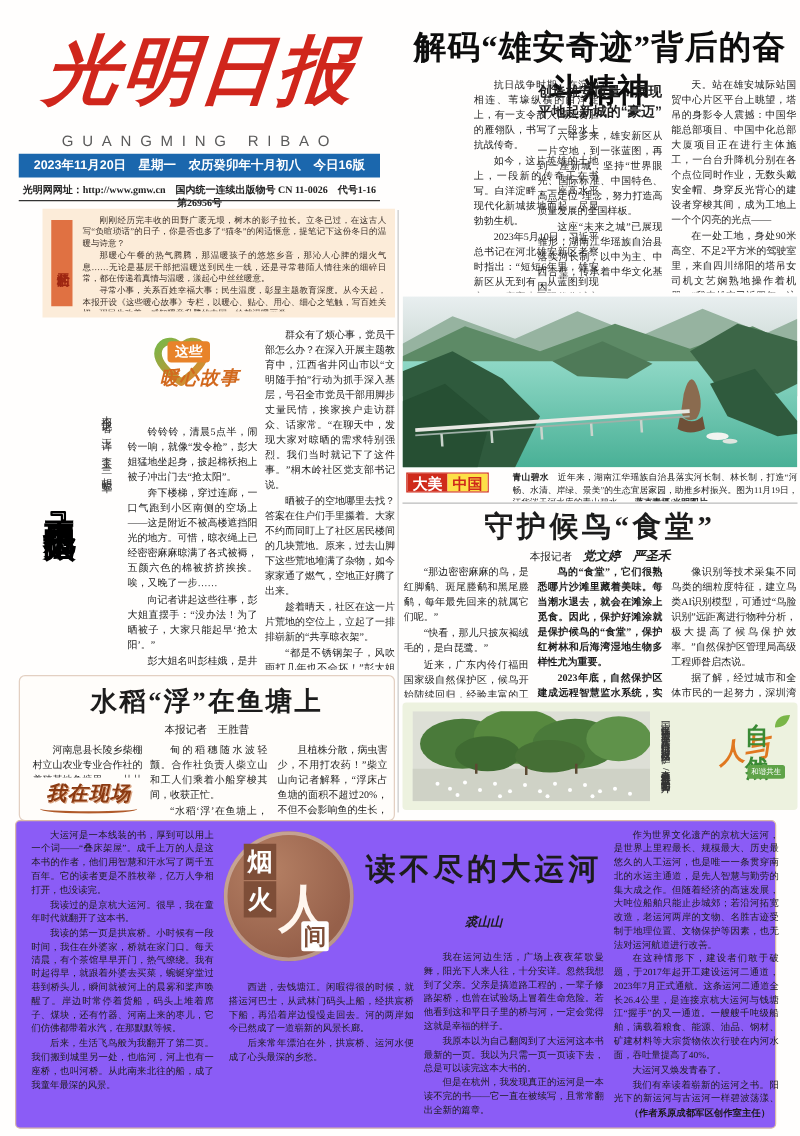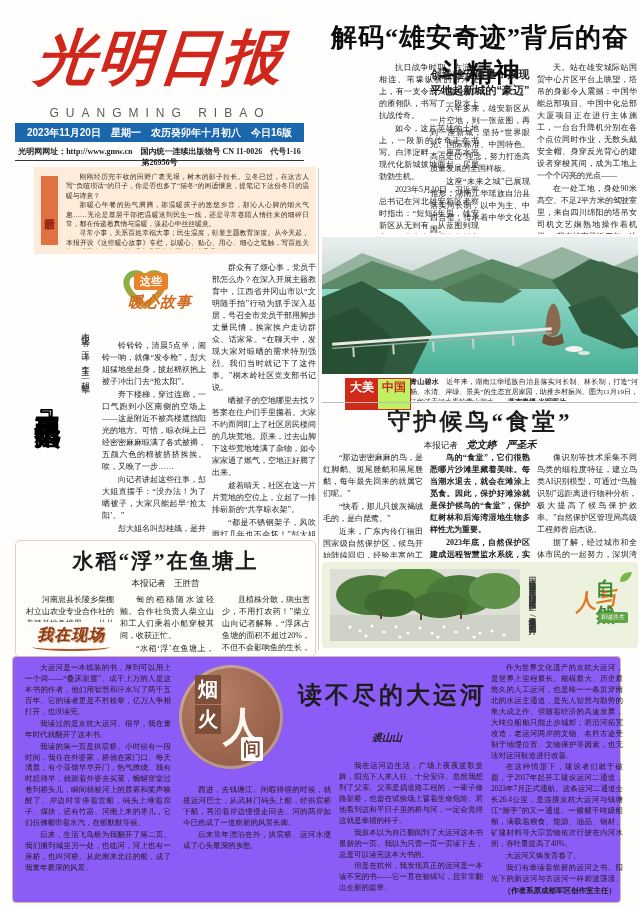--- a/index.html
+++ b/index.html
@@ -63,24 +63,24 @@
     text-shadow:1px 1px 0 #dba684; letter-spacing:1px; }
   .scene-swoosh { position:absolute; left:4px; bottom:0; width:78px; height:8px;
     border-bottom:2px solid #b05a2a; border-radius:50%; }
   
   .main-headline { left:322px; top:20px; width:316px; text-align:center; font-size:26px;
     font-weight:bold; letter-spacing:1px; color:#0d0d0d; }
   .subhead { font-weight:bold; font-size:11px; text-align:center; text-indent:0 !important;
     line-height:1.5; margin:4px 0 5px; font-family:"Liberation Sans",sans-serif; }
   
   .main-photo { left:322px; top:237px; width:316px; height:137px; overflow:hidden; }
-  .cap-label { left:325px; top:378px; height:32px; display:flex; border:1.5px solid #cf2a1a;
-    font-family:"Liberation Sans",sans-serif; font-weight:bold; font-size:12px; line-height:17px;margin-left:20px; }
+  .cap-label { left:325px; top:378px; height:16px; display:flex; border:1.5px solid #cf2a1a;
+    font-family:"Liberation Sans",sans-serif; font-weight:bold; font-size:12px; line-height:17px; }
   .cap-label .p1 { background:#cf2a1a; color:#fff; padding:0 4px; }
-  .cap-label .p2 { background:#bef264; color:#cf2a1a; padding:0 4px; }
+  .cap-label .p2 { background:#fde047; color:#cf2a1a; padding:0 4px; }
   .main-cap { left:410px; top:377px; width:228px; height:24px; font-size:7px;
     line-height:1.45; text-align:justify; color:#222; overflow:hidden; }
   .rt-divider { left:322px; top:402px; width:316px; border-top:1px solid #bbb; }
   
   .birds-title { left:322px; top:406px; width:316px; text-align:center; font-size:23px;
     font-weight:bold; letter-spacing:3px; }
   .birds-byline { left:322px; top:438px; width:316px; text-align:center; font-size:8.5px; }
   .byline-name { font-weight:bold; font-style:italic; font-size:10px; }
   .green-strip { left:322px; top:562px; width:316px; height:86px; background:#edf2df;
     border-radius:3px; }
@@ -103,21 +103,21 @@
     border-radius:50%; background:radial-gradient(circle at 35% 30%, #b58064, #96604a 70%);
     box-shadow:inset 0 0 0 3px rgba(255,255,255,.35); }
   .smoke-logo .c1 { position:absolute; left:16px; top:10px; color:#fff; font-size:20px;
     font-weight:bold; background:#7e4e38; padding:1px 3px; }
   .smoke-logo .c2 { position:absolute; left:16px; top:40px; color:#fff; font-size:20px;
     font-weight:bold; background:#7e4e38; padding:1px 3px; }
   .smoke-logo .c3 { position:absolute; left:44px; top:34px; color:#fff6ee; font-size:40px;
     font-weight:bold; }
   .smoke-logo .c4 { position:absolute; left:62px; top:72px; color:#7e4e38; font-size:18px;
     font-weight:bold; background:#fff; padding:0 2px; border-radius:2px; }
-  .canal-title { position:absolute; left:274px; top:22px; width:200px; text-align:right;
+  .canal-title { position:absolute; left:274px; top:22px; width:200px; text-align:center;
     font-size:24px; font-weight:bold; letter-spacing:3px; }
   .canal-author { position:absolute; left:274px; top:74px; width:200px; text-align:center;
     font-size:10px; font-weight:bold; font-style:italic; }
   .canal-foot { position:absolute; right:4px; bottom:6px; width:300px; text-align:right;
     font-size:7.5px; font-weight:bold; }
   .v-divider { left:318px; top:168px; height:482px; border-left:1px solid #c9c9c9; }
 </style>
 </head>
 <body>
 

